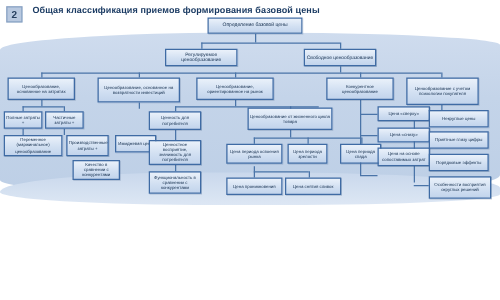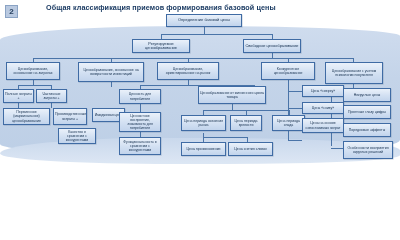--- a/index.html
+++ b/index.html
@@ -37,21 +37,21 @@
   #slide-number{
     position:absolute;left:5px;top:5px;width:13px;height:13px;
     background:#b9c9e0;border:1px solid #8aa3c4;
     color:#27405f;font-size:8px;font-weight:bold;
     display:flex;align-items:center;justify-content:center;
     box-sizing:border-box;
   }
   #slide-title{
     position:absolute;left:26px;top:3px;width:230px;
     font-size:7.2px;font-weight:bold;line-height:9px;
-    color:#1b3b63;letter-spacing:.1px;margin-left:20px;
+    color:#1b3b63;letter-spacing:.1px;
   }
   
   .ln{position:absolute;background:#4a74a8;z-index:6;}
   .lnh{height:1px;}
   .lnv{width:1px;}
   
   .bx{
     position:absolute;z-index:8;box-sizing:border-box;
     background:linear-gradient(180deg,#eaf1fa 0%,#d2e0f2 55%,#c2d4ec 100%);
     border:1px solid #3f6ba4;

